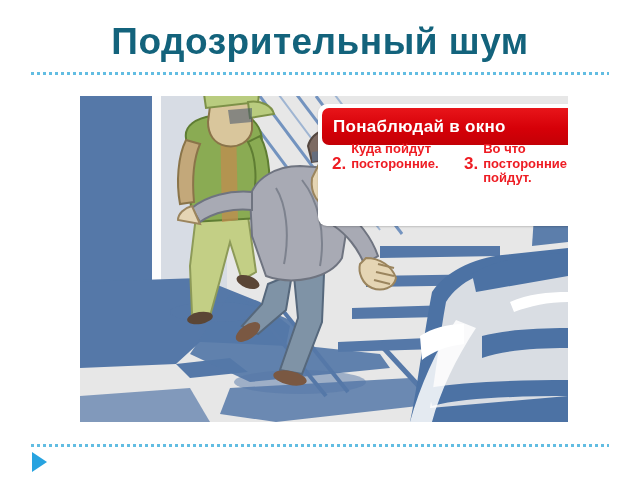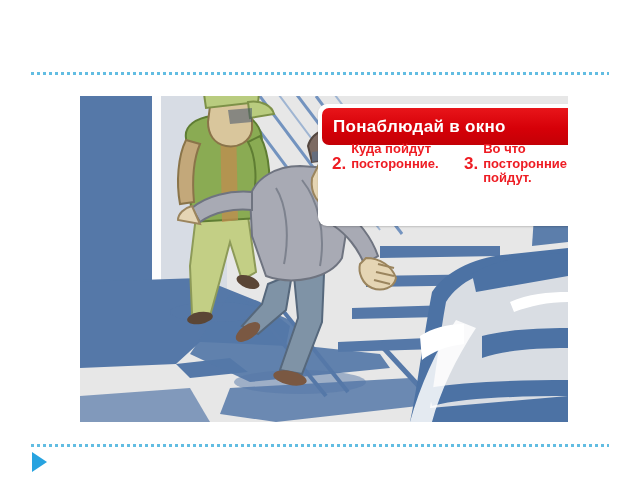--- a/index.html
+++ b/index.html
@@ -141,20 +141,23 @@
     white-space: pre-line;
   }
   .q-item-2 { margin-left: 6px; width: 124px; }
   .q-item-3 { margin-left: 8px; width: 120px; }
 </style>
 </head>
 <body>
 
 <div class="slide">
 
+  <div class="title-area">
+    <div class="title-text">Подозрительный шум</div>
+  </div>
 
   <div class="rule rule-top"></div>
 
   <div class="picture">
     <svg class="pic-svg" viewBox="0 0 488 326" xmlns="http://www.w3.org/2000/svg">
       <defs>
         <clipPath id="frameClip">
             <rect x="0" y="0" width="488" height="326"></rect>
           </clipPath>
       </defs>

